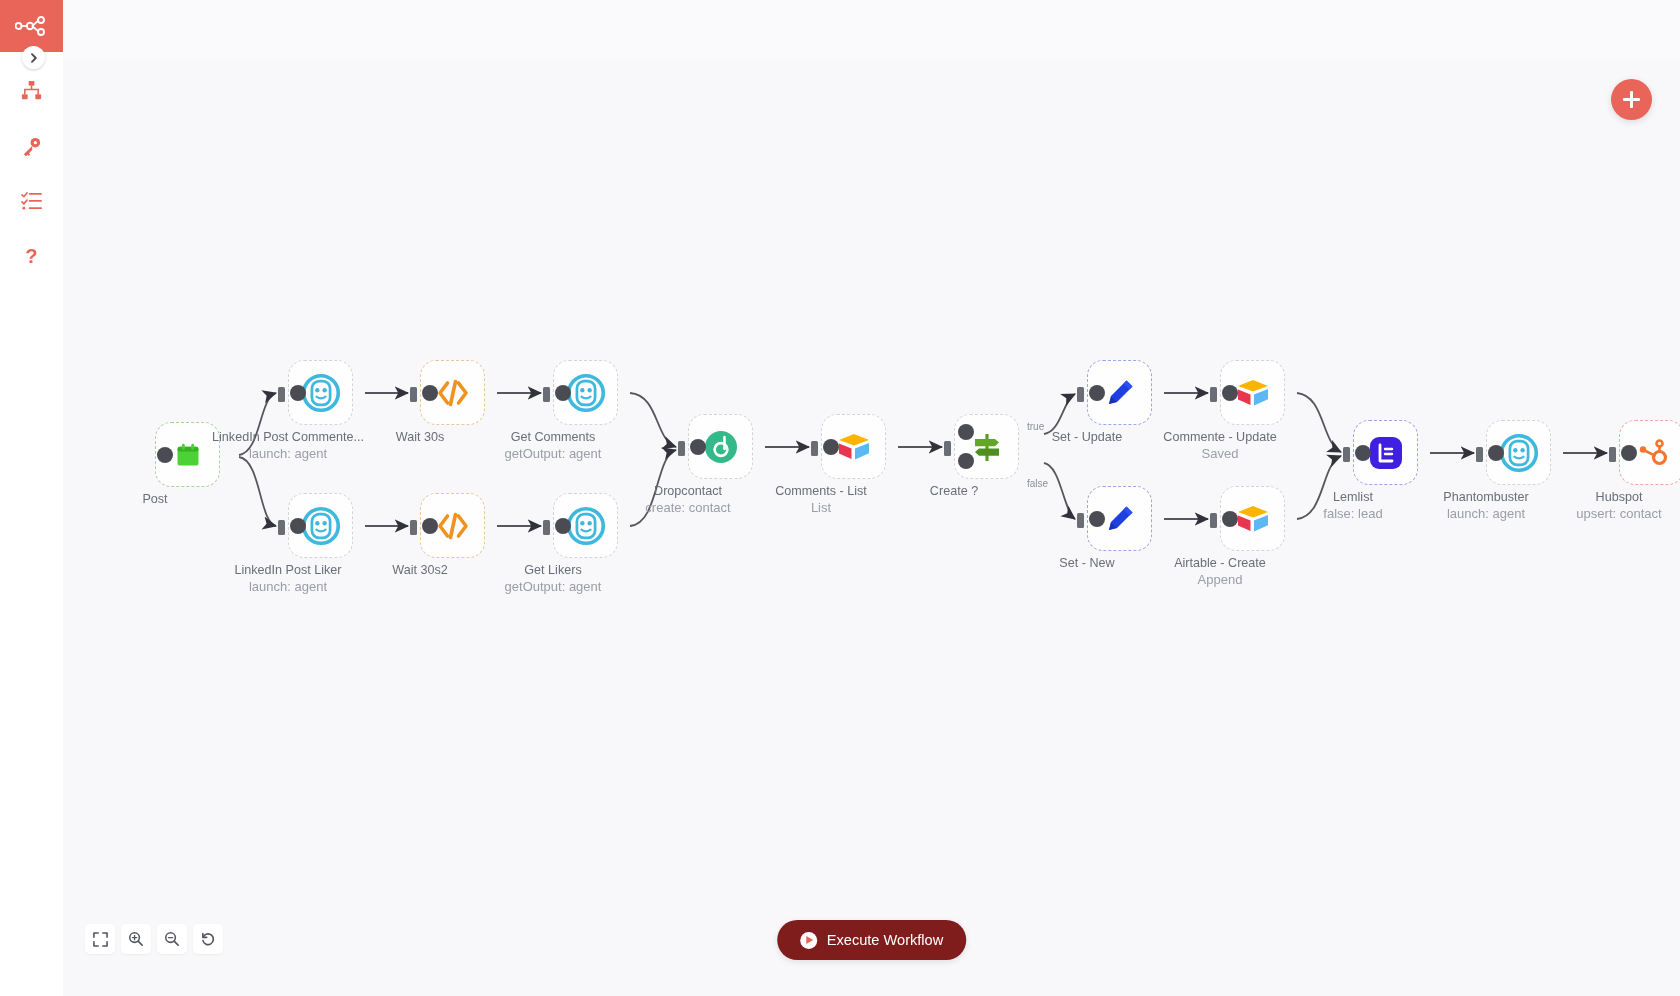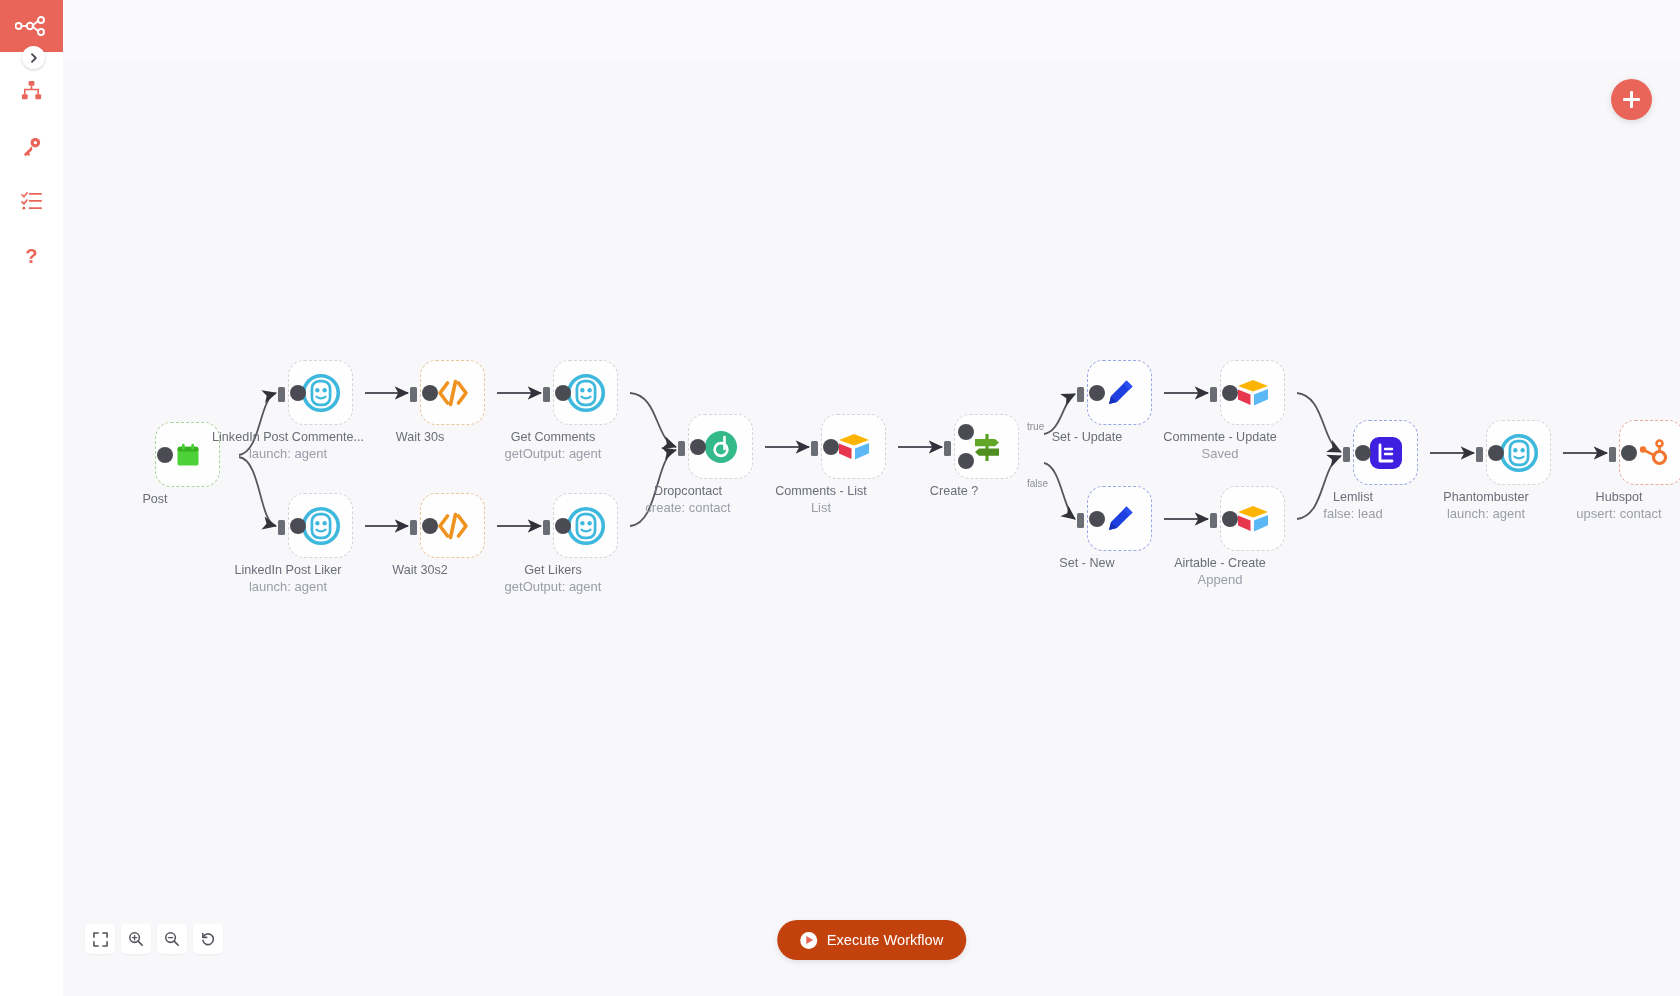--- a/index.html
+++ b/index.html
@@ -167,21 +167,21 @@
     width: 30px; height: 30px; border-radius: 5px;
     background: #ffffff;
     display: flex; align-items: center; justify-content: center;
     cursor: pointer;
     box-shadow: 0 1px 2px rgba(0,0,0,.05);
   }
   #execute-btn {
     position: absolute; left: 50%; bottom: 36px;
     transform: translateX(-50%);
     height: 40px; padding: 0 23px;
-    background: #c2410c; color: #ffffff;
+    background: #7f1d1d; color: #ffffff;
     border: none; border-radius: 20px;
     font-family: "Liberation Sans", sans-serif;
     font-size: 14.6px;
     display: flex; align-items: center; gap: 10px;
     cursor: pointer; z-index: 20;
     box-shadow: 0 2px 6px rgba(0,0,0,.10);
   }
   #execute-btn .play-circle {
     width: 17px; height: 17px; border-radius: 50%;
     background: #ffffff; position: relative; flex: none;

